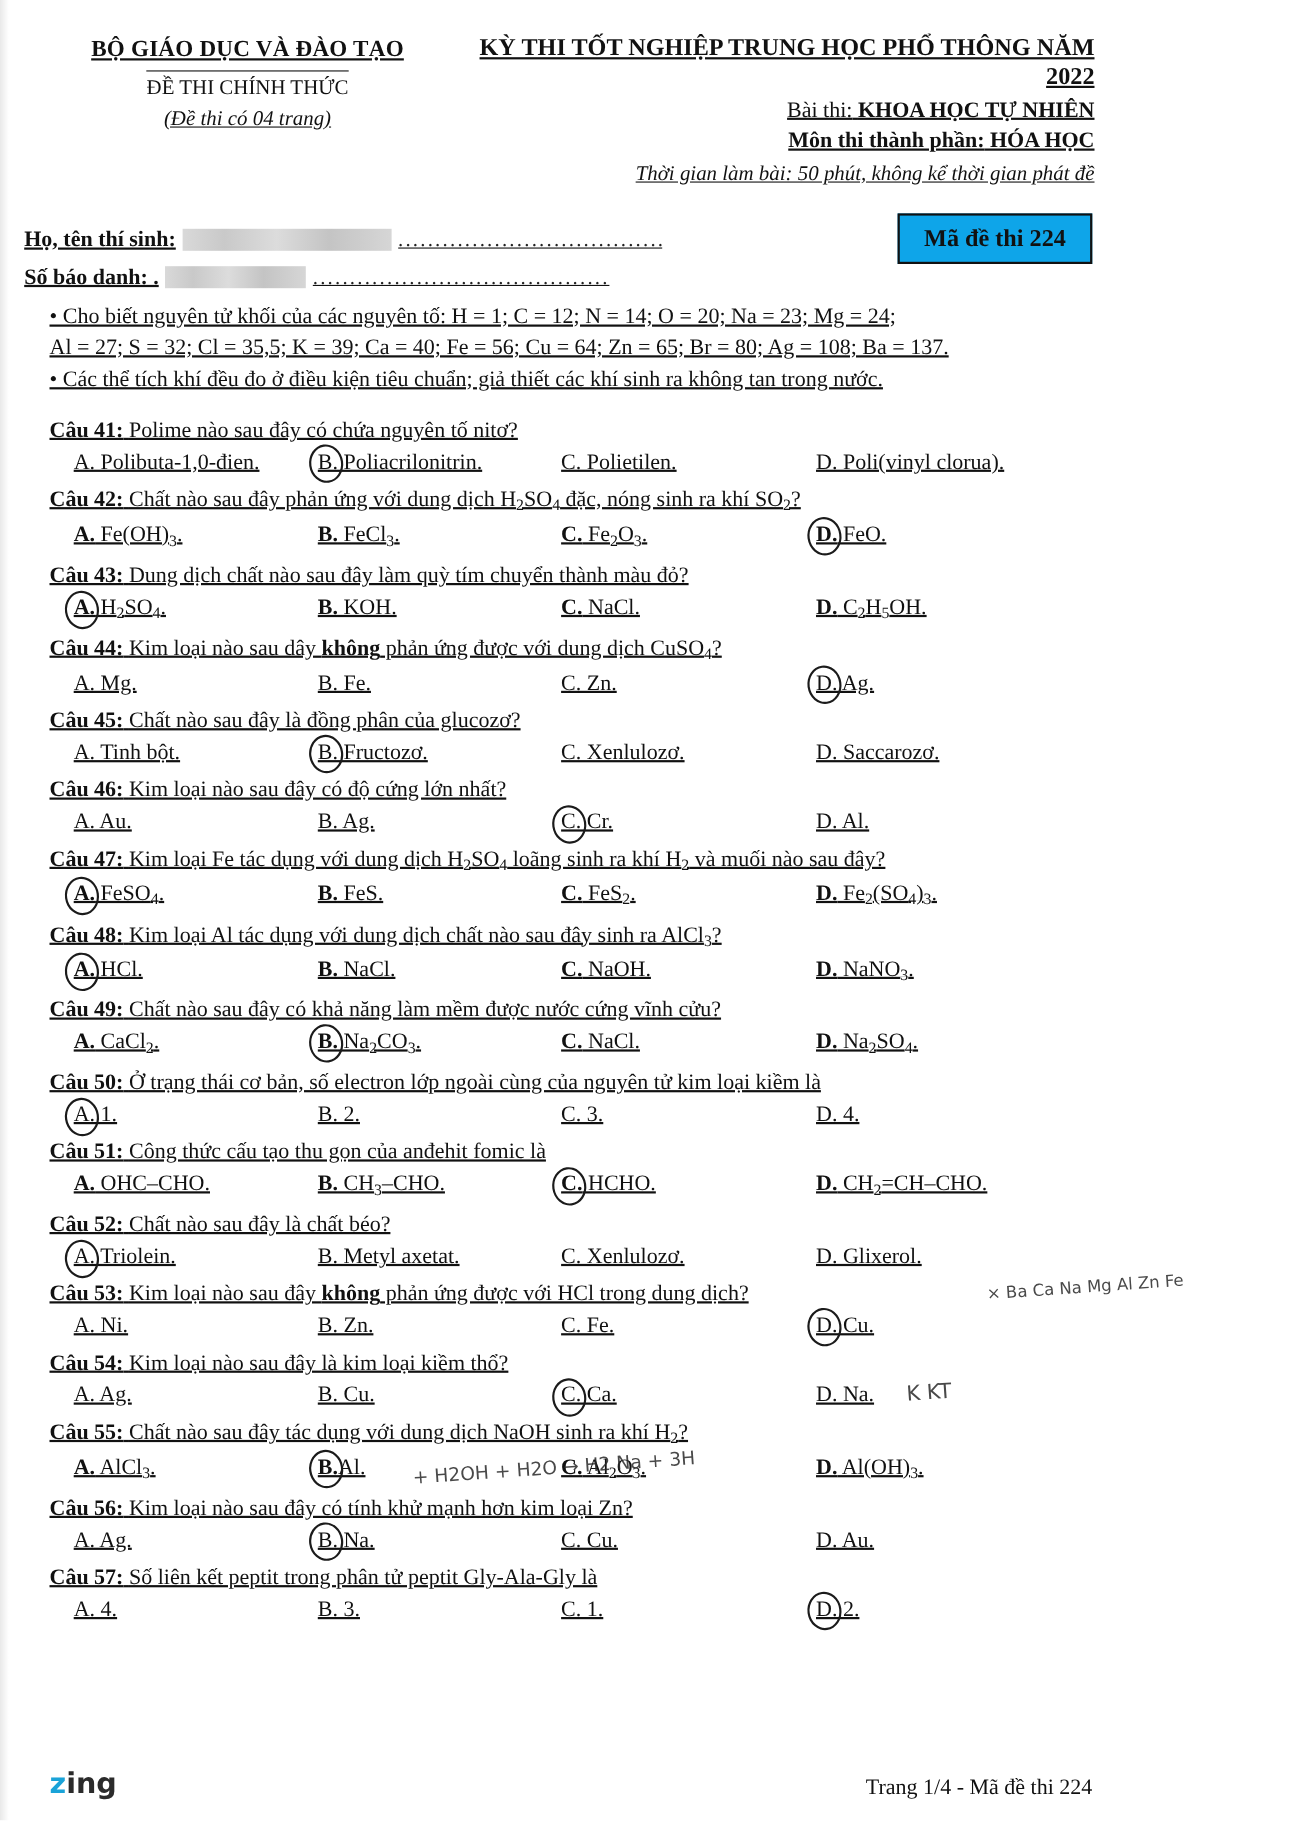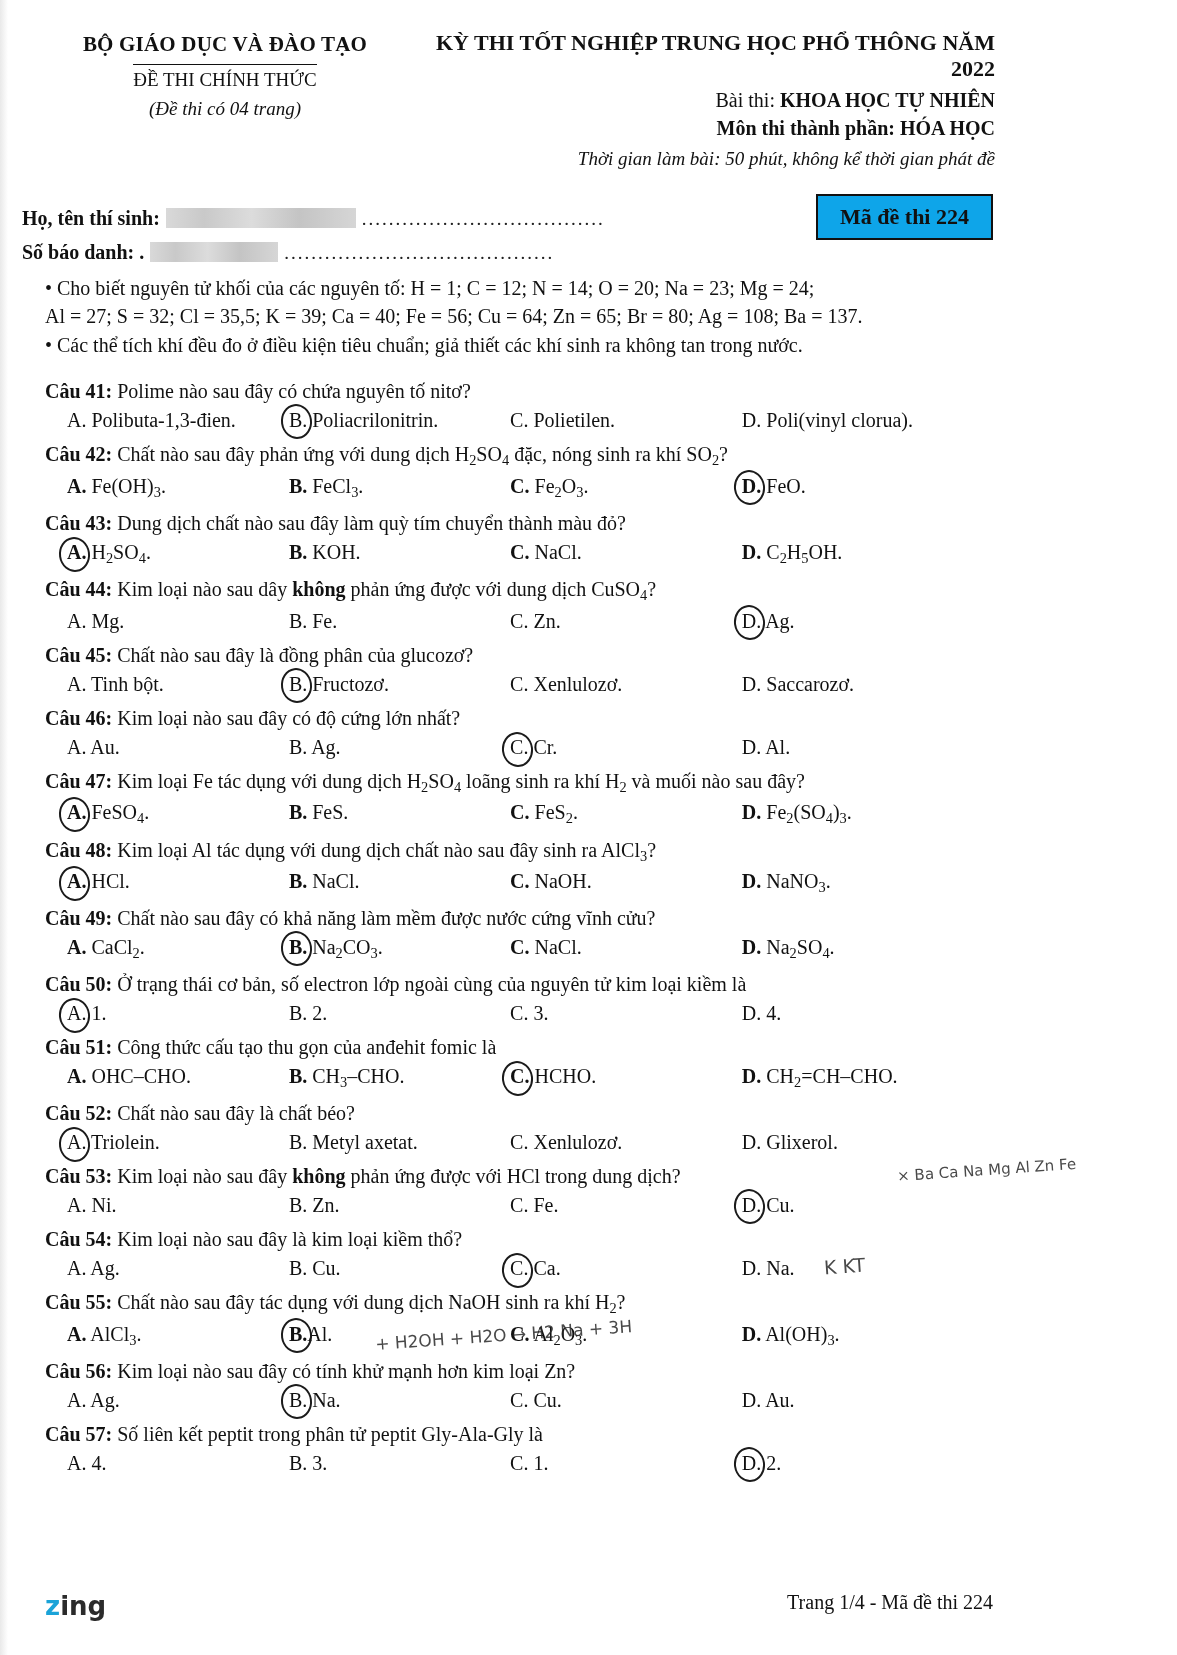--- a/index.html
+++ b/index.html
@@ -14,20 +14,21 @@
     font-family: "Liberation Serif", "DejaVu Serif", serif;
     color: #111111;
     overflow: hidden;
   }
   .page {
     position: relative;
     width: 1035px;
     height: 1655px;
     padding: 0;
     box-sizing: border-box;
+    text-decoration: underline;
   }
 
   
   .header {
     display: flex;
     padding: 22px 40px 0 45px;
     box-sizing: border-box;
   }
   .header-left {
     width: 360px;
@@ -177,24 +178,24 @@
     font-size: 15px;
     transform: rotate(-4deg);
     white-space: nowrap;
     opacity: 0.85;
   }
 
   
   .footer {
     position: absolute;
     left: 0; right: 0;
-    bottom: 34px;
+    bottom: 18px;
     padding: 0 42px 0 45px;
     display: flex;
-    align-items: flex-start;
+    align-items: flex-end;
     justify-content: space-between;
   }
   .zing {
     font-family: "DejaVu Sans", sans-serif;
     font-size: 26px;
     font-weight: bold;
   }
   .zing .z1 { color: #1aa3d8; }
   .zing .z2 { color: #2b2b2b; }
   .page-num {
@@ -254,21 +255,21 @@
   </div>
 
   <div class="questions">
 
     <div class="q">
       <div class="q-stem">
         <span class="qnum">Câu 41:</span>
         <span>Polime nào sau đây có chứa nguyên tố nitơ?</span>
       </div>
       <div class="opts">
-        <div class="opt">A. Polibuta-1,3-đien.</div>
+        <div class="opt">A. Polibuta-1,0-đien.</div>
         <div class="opt"><span class="circle c-b"></span><span>B. Poliacrilonitrin.</span></div>
         <div class="opt">C. Polietilen.</div>
         <div class="opt">D. Poli(vinyl clorua).</div>
       </div>
     </div>
 
     <div class="q">
       <div class="q-stem">
         <span class="qnum">Câu 42:</span>
         <span>Chất nào sau đây phản ứng với dung dịch H<sub>2</sub>SO<sub>4</sub> đặc, nóng sinh ra khí SO<sub>2</sub>?</span>

